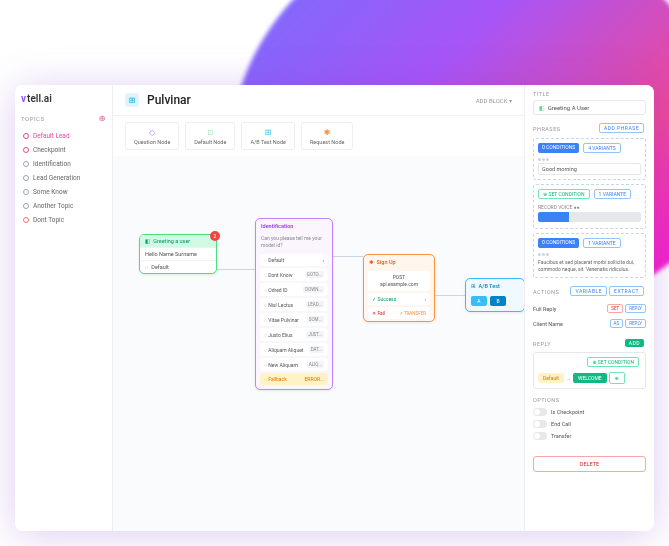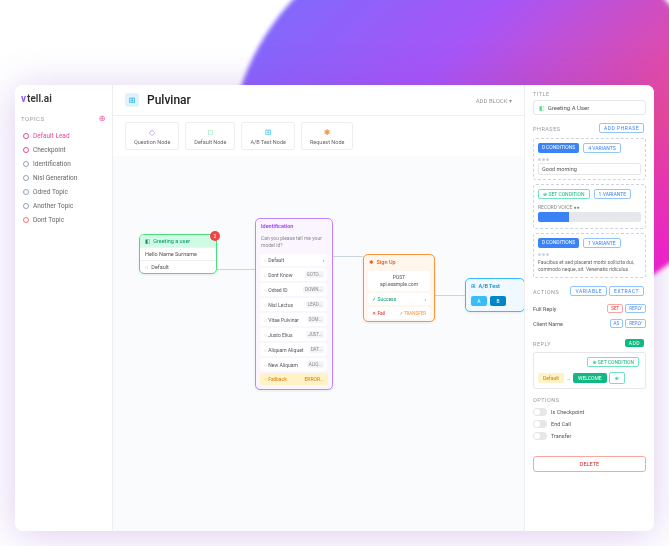--- a/index.html
+++ b/index.html
@@ -95,25 +95,25 @@
     <div class="topic-item">
         <span class="dot" style="border-color:#ec4899"></span>
         <span>Checkpoint</span>
       </div>
     <div class="topic-item">
         <span class="dot" style="border-color:#94a3b8"></span>
         <span>Identification</span>
       </div>
     <div class="topic-item">
         <span class="dot" style="border-color:#94a3b8"></span>
-        <span>Nisl Generation</span>
+        <span>Lead Generation</span>
       </div>
     <div class="topic-item">
         <span class="dot" style="border-color:#94a3b8"></span>
-        <span>Odred Topic</span>
+        <span>Some Know</span>
       </div>
     <div class="topic-item">
         <span class="dot" style="border-color:#94a3b8"></span>
         <span>Another Topic</span>
       </div>
     <div class="topic-item">
         <span class="dot" style="border-color:#f87171"></span>
         <span>Dont Topic</span>
       </div>
   </div>

